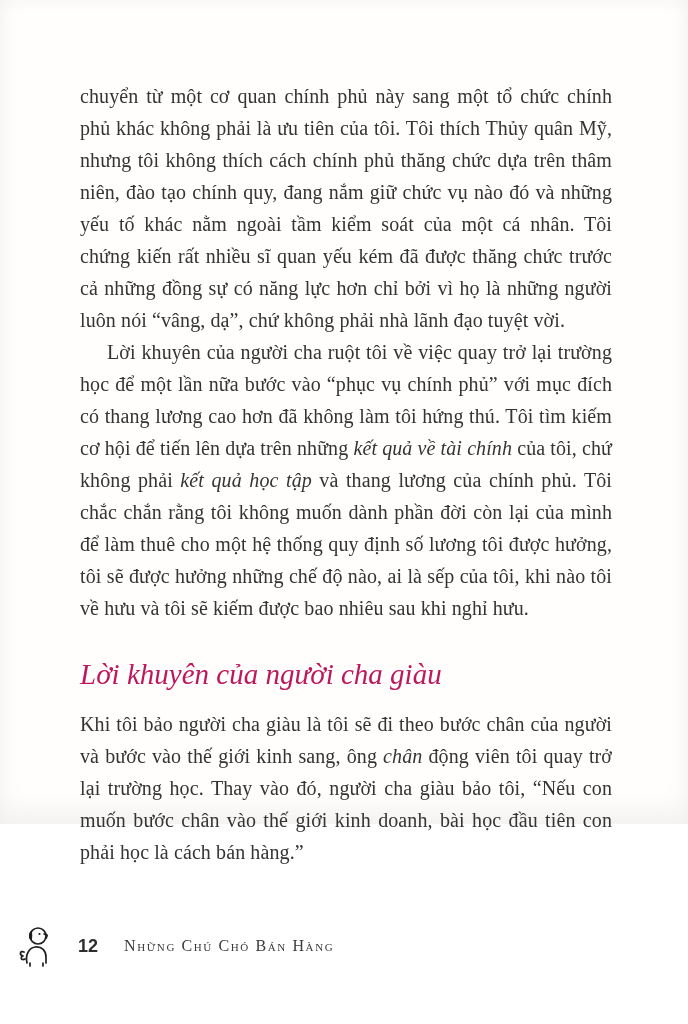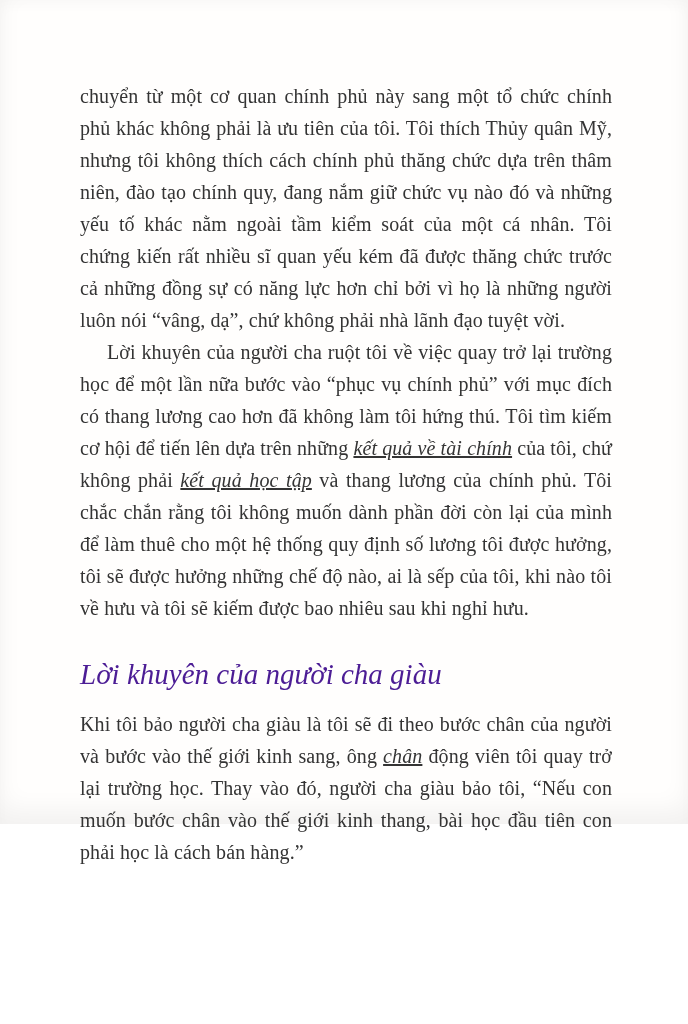--- a/index.html
+++ b/index.html
@@ -32,29 +32,28 @@
     font-size: 20px;
     line-height: 32px;
     text-align: justify;
     letter-spacing: 0.1px;
   }
   .para.indent {
     text-indent: 27px;
   }
   .italic {
     font-style: italic;
-    text-decoration: underline;
   }
   .heading {
     margin: 32px 0 16px 0;
     font-size: 29px;
     line-height: 36px;
     font-style: italic;
     font-weight: normal;
-    color: #4c1d95;
+    color: #be185d;
     text-align: left;
   }
   .footer {
     position: absolute;
     left: 16px;
     top: 924px;
     width: 656px;
     height: 44px;
     display: flex;
     align-items: center;
@@ -88,18 +87,43 @@
 <div class="page">
 
   <main class="content">
 
     <p class="para">chuyển từ một cơ quan chính phủ này sang một tổ chức chính phủ khác không phải là ưu tiên của tôi. Tôi thích Thủy quân Mỹ, nhưng tôi không thích cách chính phủ thăng chức dựa trên thâm niên, đào tạo chính quy, đang nắm giữ chức vụ nào đó và những yếu tố khác nằm ngoài tầm kiểm soát của một cá nhân. Tôi chứng kiến rất nhiều sĩ quan yếu kém đã được thăng chức trước cả những đồng sự có năng lực hơn chỉ bởi vì họ là những người luôn nói “vâng, dạ”, chứ không phải nhà lãnh đạo tuyệt vời.</p>
 
     <p class="para indent"><span>Lời khuyên của người cha ruột tôi về việc quay trở lại trường học để một lần nữa bước vào “phục vụ chính phủ” với mục đích có thang lương cao hơn đã không làm tôi hứng thú. Tôi tìm kiếm cơ hội để tiến lên dựa trên những </span><span class="italic">kết quả về tài chính</span><span> của tôi, chứ không phải </span><span class="italic">kết quả học tập</span><span> và thang lương của chính phủ. Tôi chắc chắn rằng tôi không muốn dành phần đời còn lại của mình để làm thuê cho một hệ thống quy định số lương tôi được hưởng, tôi sẽ được hưởng những chế độ nào, ai là sếp của tôi, khi nào tôi về hưu và tôi sẽ kiếm được bao nhiêu sau khi nghỉ hưu.</span></p>
 
     <h2 class="heading">Lời khuyên của người cha giàu</h2>
 
-    <p class="para"><span>Khi tôi bảo người cha giàu là tôi sẽ đi theo bước chân của người và bước vào thế giới kinh sang, ông </span><span class="italic">chân</span><span> động viên tôi quay trở lại trường học. Thay vào đó, người cha giàu bảo tôi, “Nếu con muốn bước chân vào thế giới kinh thang, bài học đầu tiên con phải học là cách bán hàng.”</span></p>
+    <p class="para"><span>Khi tôi bảo người cha giàu là tôi sẽ đi theo bước chân của người và bước vào thế giới kinh sang, ông </span><span class="italic">chân</span><span> động viên tôi quay trở lại trường học. Thay vào đó, người cha giàu bảo tôi, “Nếu con muốn bước chân vào thế giới kinh doanh, bài học đầu tiên con phải học là cách bán hàng.”</span></p>
 
   </main>
 
+  <footer class="footer">
+    <span class="dog-icon">
+      <svg width="38" height="42" viewBox="0 0 38 42" aria-hidden="true">
+        <g fill="none" stroke="#1f1f1f" stroke-width="1.7" stroke-linecap="round" stroke-linejoin="round">
+
+          <path d="M7 27 C3 25, 2 30, 6 31 C3 32, 4 36, 8 34"></path>
+
+          <path d="M10 38 C8 30, 12 23, 18 22 C25 21, 29 26, 29 32 L29 38"></path>
+
+          <path d="M13 38 L13 41 M26 38 L26 41"></path>
+
+          <circle cx="21" cy="11" r="8" fill="#ffffff"></circle>
+
+          <path d="M14.5 5.5 C11 8, 11 14, 14.5 16 C15.5 12, 15.5 9, 14.5 5.5 Z" fill="#1f1f1f" stroke="none"></path>
+
+          <path d="M27 9 C30 9.5, 30.5 12, 28.5 13.5"></path>
+          <circle cx="29.5" cy="10.5" r="1.4" fill="#1f1f1f" stroke="none"></circle>
+
+          <circle cx="22.5" cy="9" r="1.1" fill="#1f1f1f" stroke="none"></circle>
+        </g>
+      </svg>
+    </span>
+    <span class="page-number">12</span>
+    <span class="book-title">Những Chú Chó Bán Hàng</span>
+  </footer>
 
 </div>
 
 </body></html>

